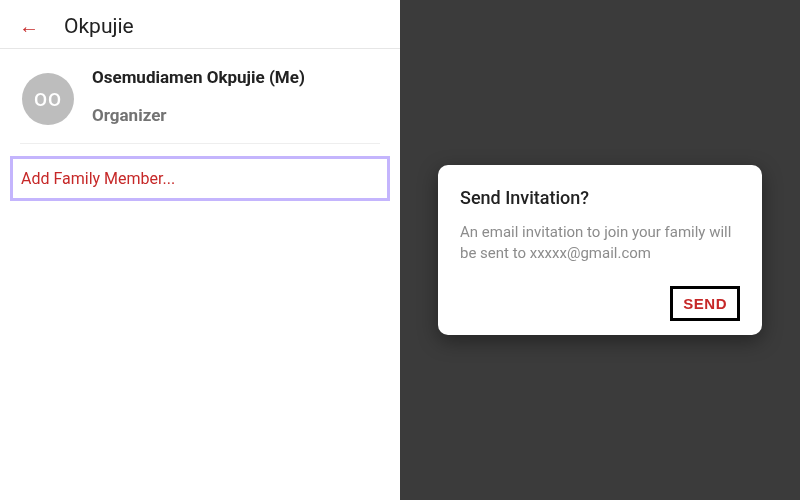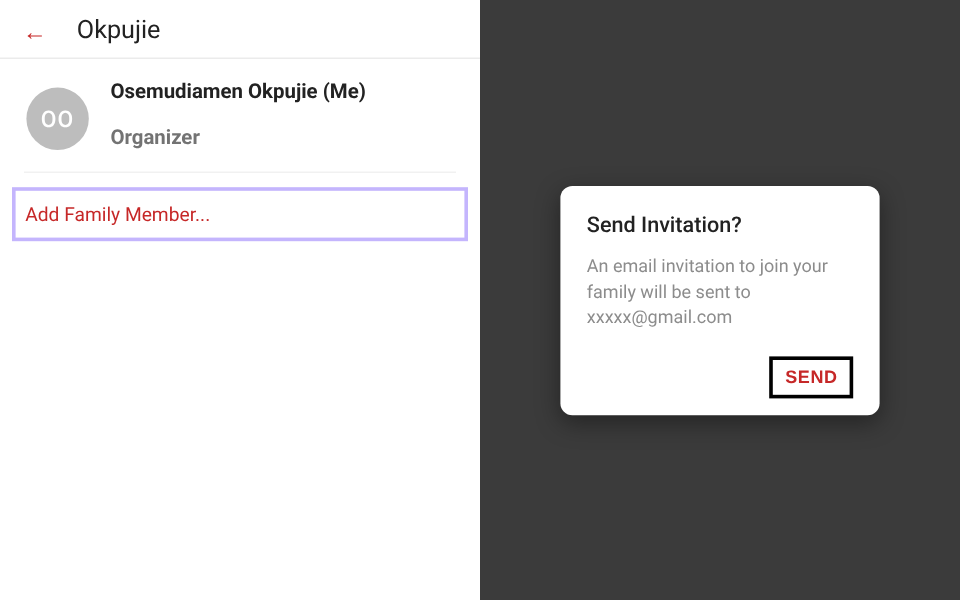--- a/index.html
+++ b/index.html
@@ -52,21 +52,21 @@
     border: 3px solid #c4b5fd; padding: 10px 8px; color: #c62828;
     font-size: 16px; cursor: pointer;
   }
 
   
   .right-pane {
     width: 400px; height: 500px; background: #3b3b3b; position: relative;
     display: flex; align-items: center; justify-content: center;
   }
   .dialog {
-    width: 266px; background: #fff; border-radius: 10px;
+    width: 324px; background: #fff; border-radius: 10px;
     box-shadow: 0 6px 20px rgba(0,0,0,.4); padding: 22px 22px 14px 22px;
   }
   .dialog-title { font-size: 18px; color: #222; font-weight: 500; margin-bottom: 14px; }
   .dialog-body { font-size: 15px; color: #8c8c8c; line-height: 1.4; margin-bottom: 22px; }
   .dialog-actions {
     display: flex; justify-content: flex-end; align-items: center; gap: 14px;
   }
   .btn {
     color: #c62828; font-size: 15px; font-weight: 600; letter-spacing: 0.5px;
     padding: 8px 10px; background: none; border: none; cursor: pointer;

